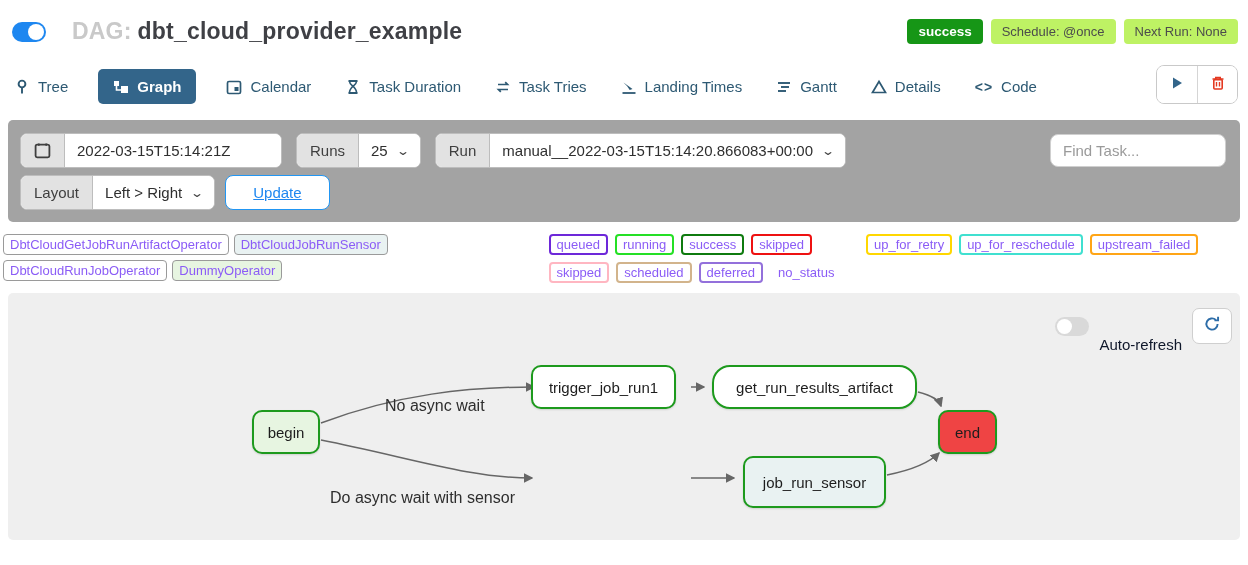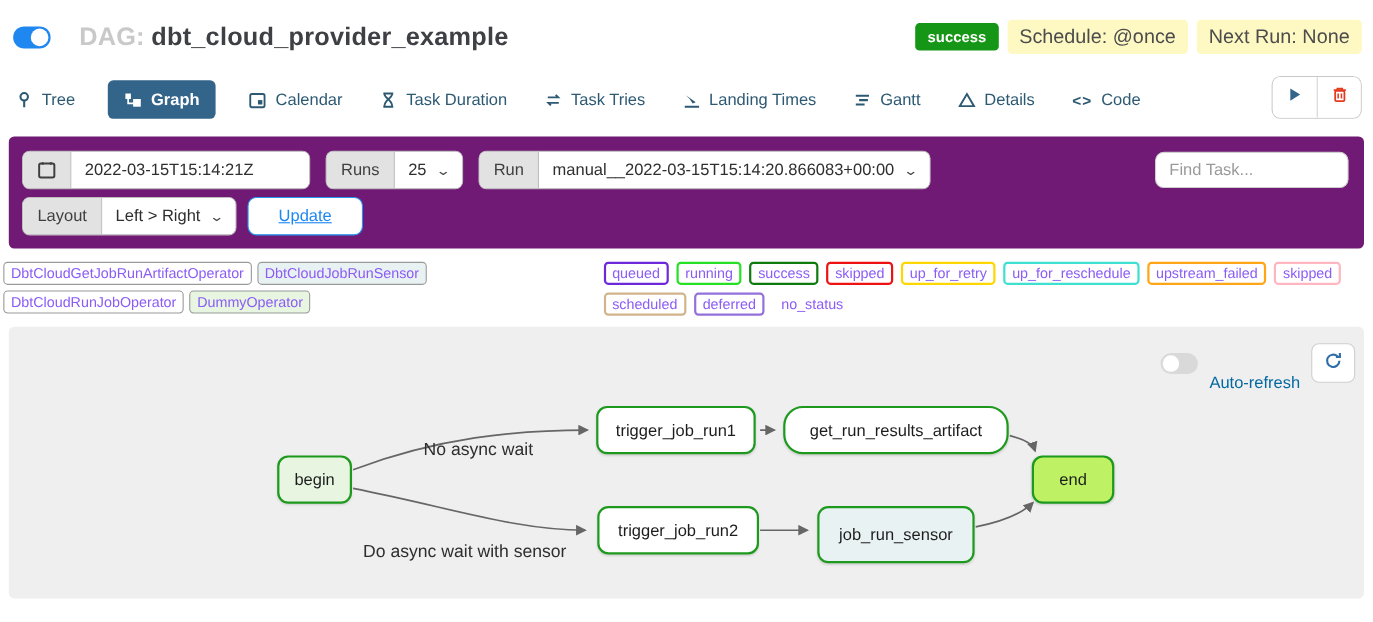--- a/index.html
+++ b/index.html
@@ -9,42 +9,42 @@
   
   .header { display: flex; align-items: center; padding: 18px 10px 6px 12px; }
   .toggle { width: 34px; height: 20px; border-radius: 10px; background: #1e87f0;
     position: relative; flex: 0 0 auto; cursor: pointer; }
   .toggle .knob { position: absolute; top: 2px; right: 2px; width: 16px; height: 16px;
     border-radius: 50%; background: #fff; }
   .dag-title { margin-left: 26px; font-size: 23px; font-weight: bold; letter-spacing: .2px; }
   .dag-prefix { color: #c9c9c9; }
   .dag-name { color: #3f4045; margin-left: 6px; }
   .header-spacer { flex: 1; }
-  .hbadge { font-size: 18px; padding: 5px 11px; border-radius: 4px; background: #fef9c3;
+  .hbadge { font-size: 13px; padding: 5px 11px; border-radius: 4px; background: #bef264;
     color: #4c4c4c; margin-left: 8px; white-space: nowrap; }
   .hbadge.success { background: #169616; color: #fff; font-weight: bold; font-size: 13.5px; }
 
   
   .tabbar { display: flex; align-items: flex-end; padding: 14px 10px 10px 14px; }
   .tab { display: flex; align-items: center; gap: 8px; color: #2d5973; font-size: 15px;
     margin-right: 34px; cursor: pointer; padding: 9px 0; white-space: nowrap; }
   .tab.active { background: #33658a; color: #fff; padding: 9px 15px; border-radius: 5px;
     margin-left: -4px; margin-right: 30px; font-weight: bold; }
   .ticon { display: inline-flex; width: 16px; height: 16px; }
   .ticon svg { width: 16px; height: 16px; }
   .code-glyph { font-weight: bold; font-size: 14px; letter-spacing: 1px; }
   .tab-spacer { flex: 1; }
   .btn-group { display: flex; border: 1px solid #c9c9c9; border-radius: 8px; overflow: hidden;
     background: #fff; }
   .btn-group .gbtn { width: 40px; height: 37px; display: flex; align-items: center;
     justify-content: center; cursor: pointer; background: #fff; }
   .btn-group .gbtn + .gbtn { border-left: 1px solid #d5d5d5; }
 
   
-  .filter-panel { margin: 6px 8px 0 8px; background: #701a75; border-radius: 5px;
+  .filter-panel { margin: 6px 8px 0 8px; background: #a3a3a3; border-radius: 5px;
     padding: 13px 12px 12px 12px; }
   .frow { display: flex; align-items: center; }
   .frow + .frow { margin-top: 7px; }
   .igroup { display: flex; align-items: stretch; height: 35px; border-radius: 7px;
     border: 1px solid #bdbdbd; overflow: hidden; background: #fff; margin-right: 14px; }
   .iaddon { display: flex; align-items: center; justify-content: center; background: #e2e2e2;
     color: #3f3f3f; font-size: 15px; padding: 0 13px; border-right: 1px solid #bdbdbd; }
   .ivalue { display: flex; align-items: center; font-size: 15px; color: #2f2f2f;
     padding: 0 12px; background: #fff; white-space: nowrap; }
   .ivalue input { border: none; outline: none; font-size: 15px; color: #2f2f2f; width: 100%;
@@ -66,50 +66,50 @@
     align-items: center; }
   .badge { font-size: 13px; color: #8b5cf6; border-radius: 4px; padding: 2px 6px;
     white-space: nowrap; }
   .op { border: 1px solid #9a9a9a; background: #fff; }
   .op.sensor { background: #e9f2f2; }
   .op.dummy { background: #e7f5e1; }
   .state { border: 2px solid #6d28d9; background: #fff; padding: 1px 6px; }
   .state.running { border-color: #25e025; }
   .state.success { border-color: #0f7b0f; }
   .state.failed { border-color: #ee1111; }
-  .state.up_for_retry { border-color: #ffd700; }
+  .state.up_for_retry { border-color: #ffd700; margin-left: 47px; }
   .state.up_for_reschedule { border-color: #40e0d0; }
   .state.upstream_failed { border-color: #ffa516; }
   .state.skipped { border-color: #ffb6c1; }
   .state.scheduled { border-color: #d2b48c; }
   .state.deferred { border-color: #9370db; }
   .state.no_status { border-color: transparent; background: transparent; }
 
   
   .graph-panel { position: relative; margin: 2px 8px 0 8px; height: 247px;
     background: #efefef; border-radius: 5px; }
   .graph-toolbar { position: absolute; top: 6px; right: 8px; display: flex;
     align-items: center; gap: 10px; }
   .toggle.off { background: #d9d9d9; width: 34px; height: 19px; }
   .toggle.off .knob { left: 2px; right: auto; width: 15px; height: 15px; }
-  .autorefresh-label { font-size: 15px; color: #0369a1; margin-top: 37px; }
+  .autorefresh-label { font-size: 15px; color: #0f172a; margin-top: 37px; }
   .refresh-btn { width: 40px; height: 36px; background: #fff; border: 1px solid #cfcfcf;
     border-radius: 7px; display: flex; align-items: center; justify-content: center;
     cursor: pointer; }
   .edges { position: absolute; left: 0; top: 0; width: 1232px; height: 247px; }
   .node { position: absolute; display: flex; align-items: center; justify-content: center;
     border: 2.5px solid #1d9a1d; border-radius: 10px; background: #fff; font-size: 15px;
     color: #1d1d1d; box-shadow: 0 1px 2px rgba(0,0,0,.13); cursor: pointer;
     white-space: nowrap; }
   #node-begin { left: 244px; top: 117px; width: 68px; height: 44px; background: #e7f5e1; }
-  #node-tjr1  { left: 534px; top: 72px;  width: 145px; height: 44px; }
+  #node-tjr1  { left: 523px; top: 72px;  width: 145px; height: 44px; }
   #node-grra  { left: 704px; top: 72px;  width: 205px; height: 44px; border-radius: 18px; }
   #node-tjr2  { left: 535px; top: 163px; width: 147px; height: 44px; }
   #node-jrs   { left: 735px; top: 163px; width: 143px; height: 52px; background: #e9f2f2; }
-  #node-end   { left: 930px; top: 117px; width: 75px;  height: 44px; background: #bef264; }
+  #node-end   { left: 930px; top: 117px; width: 59px;  height: 44px; background: #ef4444; }
   .edge-label { position: absolute; font-size: 16px; color: #2e2e2e; white-space: nowrap; }
   #elabel-0 { left: 377px; top: 104px; }
   #elabel-1 { left: 322px; top: 196px; }
 </style>
 </head>
 <body>
 
 <div class="header">
   <div class="toggle">
       <div class="knob"></div>
@@ -309,19 +309,18 @@
       <span><svg width="18" height="18" viewBox="0 0 16 16">
             <path d="M13 8a5 5 0 1 1-1.6-3.68" fill="none" stroke="#2d6da8" stroke-width="1.7"></path>
             <path d="M13.4 1.6v3.2h-3.2" fill="none" stroke="#2d6da8" stroke-width="1.7"></path>
           </svg></span>
     </div>
   </div>
 
   <div class="node" id="node-begin">begin</div>
   <div class="node" id="node-tjr1">trigger_job_run1</div>
   <div class="node" id="node-grra">get_run_results_artifact</div>
-  <div class="node" id="node-tjr2">trigger_job_run2</div>
   <div class="node" id="node-jrs">job_run_sensor</div>
   <div class="node" id="node-end">end</div>
 
   <div class="edge-label" id="elabel-0">No async wait</div>
   <div class="edge-label" id="elabel-1">Do async wait with sensor</div>
 </div>
 
 </body></html>

